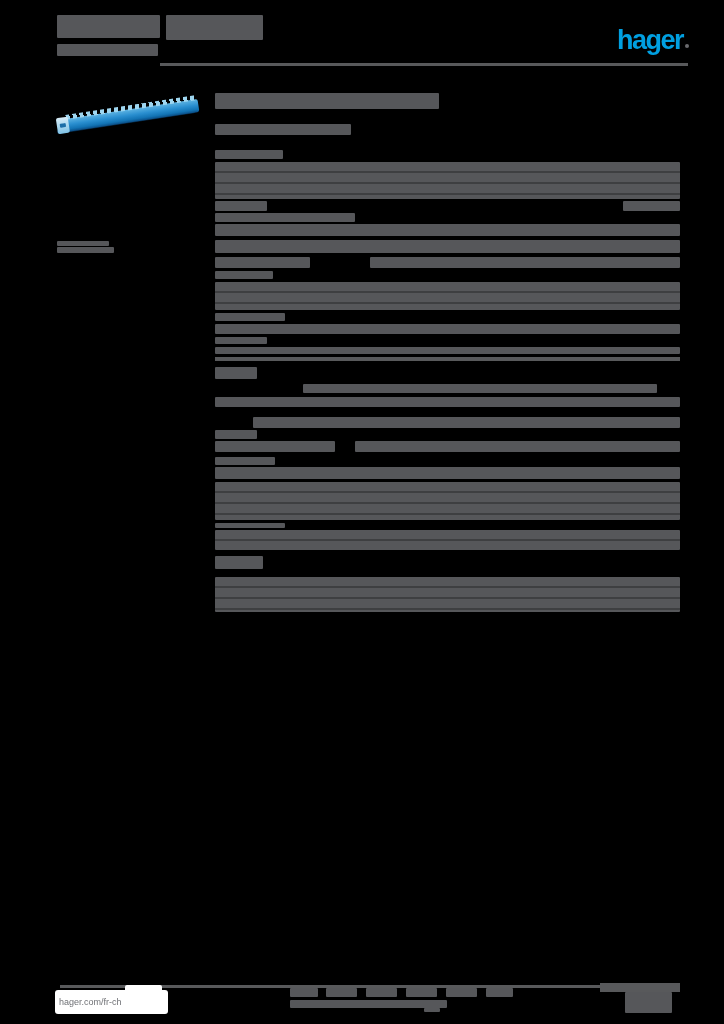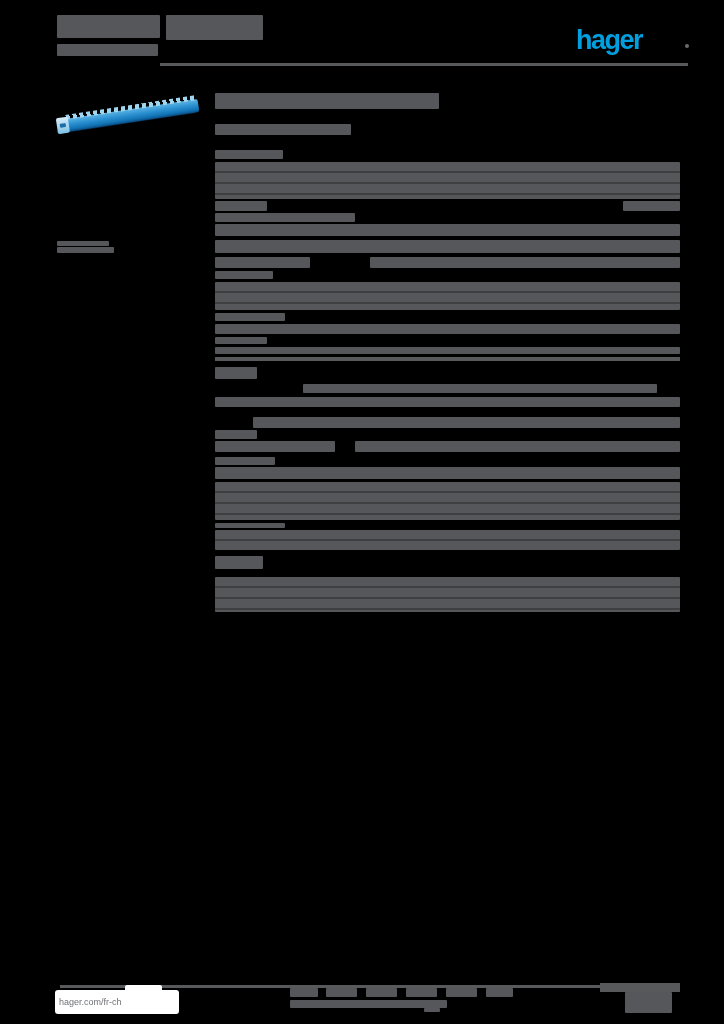--- a/index.html
+++ b/index.html
@@ -5,21 +5,21 @@
   html,body{margin:0;padding:0;background:#000;}
   .page{
     position:relative;width:724px;height:1024px;background:#000000;
     overflow:hidden;font-family:"Liberation Sans", sans-serif;
   }
   .bar{position:absolute;background:#56575a;border-radius:1px;}
   .bar.striped{background:repeating-linear-gradient(180deg,#56575a 0 9px,#3e3f41 9px 11px);}
   .bar.rule{background:#58595b;border-radius:0;}
   .bar.word{border-radius:1px;}
   .logo{
-    position:absolute;left:576px;top:27px;width:88px;height:28px;
+    position:absolute;left:617px;top:27px;width:88px;height:28px;
     color:#009fe0;font-weight:bold;font-size:27px;letter-spacing:-1.5px;line-height:1;
   }
   .regmark{position:absolute;left:685px;top:44px;width:4px;height:4px;background:#6a6b6e;border-radius:50%;}
   
   .duct-wrap{position:absolute;left:57px;top:96px;width:150px;height:45px;}
   .duct{
     position:absolute;left:2px;top:24px;width:141px;height:13px;
     transform:rotate(-8.6deg);transform-origin:left center;
     background:linear-gradient(180deg,#5fb4e2 0%,#2a8fd0 45%,#1273b4 80%,#0a4d85 100%);
     border-radius:2px;
@@ -33,21 +33,21 @@
     background:linear-gradient(180deg,#d8edf8,#7fc2e6);border-radius:2px;
   }
   .duct-slot{position:absolute;left:3px;top:6px;width:6px;height:4px;background:#1d6ea8;border-radius:1px;}
   .duct-shadow{
     position:absolute;left:0;top:34px;width:140px;height:4px;
     transform:rotate(-8.6deg);transform-origin:left center;
     background:#0a3e6b;opacity:.55;border-radius:2px;
   }
   
   .site-box{
-    position:absolute;left:55px;top:990px;width:124px;height:24px;
+    position:absolute;left:55px;top:990px;width:113px;height:24px;
     background:#ffffff;border-radius:3px;
   }
   .site-tab{position:absolute;left:125px;top:985px;width:37px;height:8px;background:#ffffff;border-radius:2px 2px 0 0;}
   .site-text{
     display:block;font-size:9px;color:#6f7175;line-height:24px;
     padding-left:4px;letter-spacing:0;white-space:nowrap;text-decoration:none;
   }
 </style>
 </head>
 <body>

